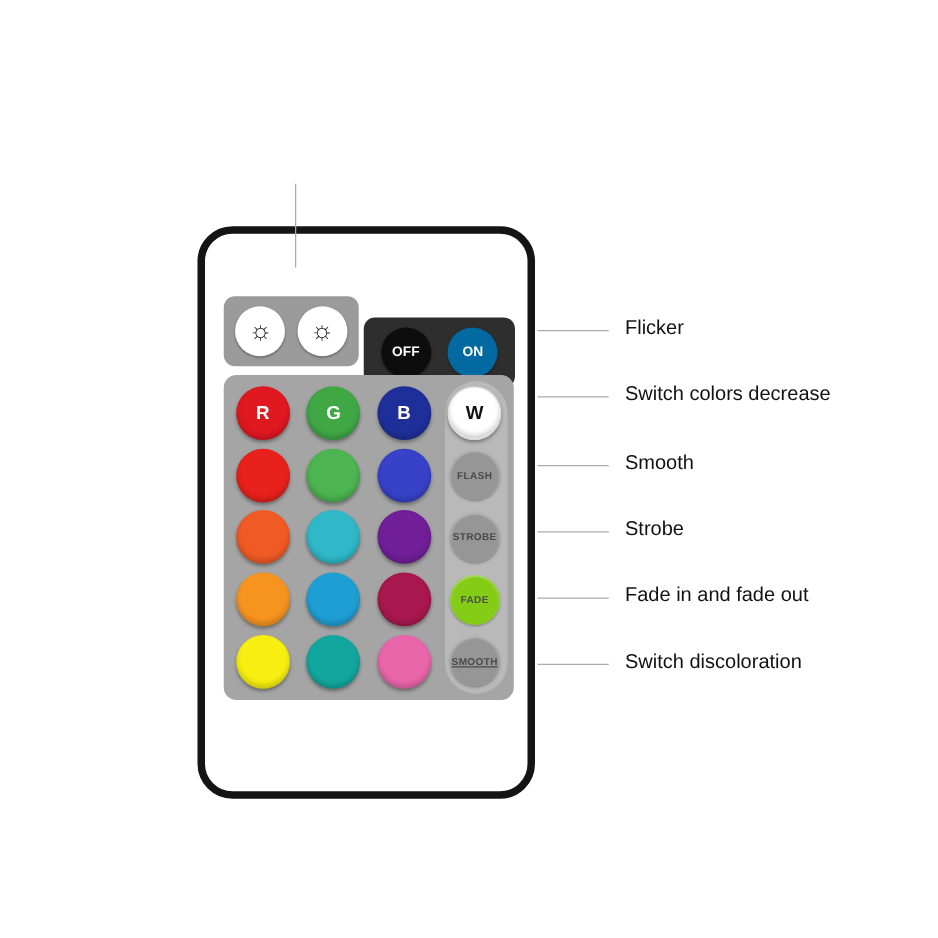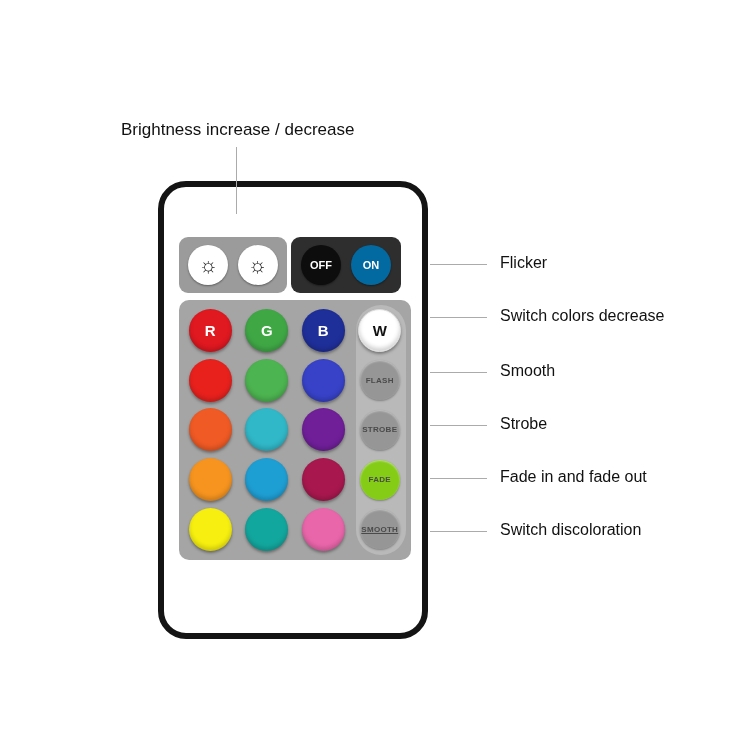--- a/index.html
+++ b/index.html
@@ -8,21 +8,21 @@
   .canvas { position:relative; width:750px; height:750px; background:#ffffff; overflow:hidden; }
 
   
   .remote { position:absolute; left:158px; top:181px; width:270px; height:458px;
             background:#ffffff; border:6px solid #141414; border-radius:28px; z-index:1; }
 
   
   .top-block { position:absolute; top:50px; height:56px; border-radius:9px;
                display:flex; align-items:center; justify-content:space-evenly; }
   .top-block.left  { left:15px;  width:108px; }
-  .top-block.right { left:127px; width:110px; }
+  .top-block.right { left:127px; width:121px;margin-top:17px; }
   .rbtn { width:40px; height:40px; border-radius:50%; display:flex; align-items:center;
           justify-content:center; font-weight:bold; box-shadow:0 1px 2px rgba(0,0,0,.4);
           cursor:default; }
   .rbtn.glyph { font-size:21px; }
   .rbtn.text  { font-size:11px; }
 
   
   .panel { position:absolute; left:15px; top:113px; width:232px; height:260px;
            border-radius:10px; display:grid; grid-template-columns:repeat(4,1fr);
            grid-template-rows:repeat(5,1fr); place-items:center; padding:6px 3px; }
@@ -44,21 +44,20 @@
   .r-ann { position:absolute; left:430px; z-index:2; }
   .ann-line  { position:absolute; left:0; top:0; width:57px; height:1px; background:#ababab; }
   .ann-label { position:absolute; left:70px; top:-10px; white-space:nowrap;
                font-size:16px; color:#111; }
 </style>
 </head>
 <body>
 
 <div class="canvas">
 
-  <div class="top-ann-label">Brightness increase / decrease</div>
   <div class="v-line" style="background: rgb(171, 171, 171);"></div>
 
   <div class="remote" style="border-color: rgb(20, 20, 20);">
 
     <div class="top-block left" style="background: rgb(155, 155, 155);">
       <div class="rbtn glyph" style="background: rgb(255, 255, 255); color: rgb(26, 26, 26);">☼</div>
       <div class="rbtn glyph" style="background: rgb(255, 255, 255); color: rgb(26, 26, 26);">☼</div>
     </div>
 
     <div class="top-block right" style="background: rgb(46, 46, 46);">

